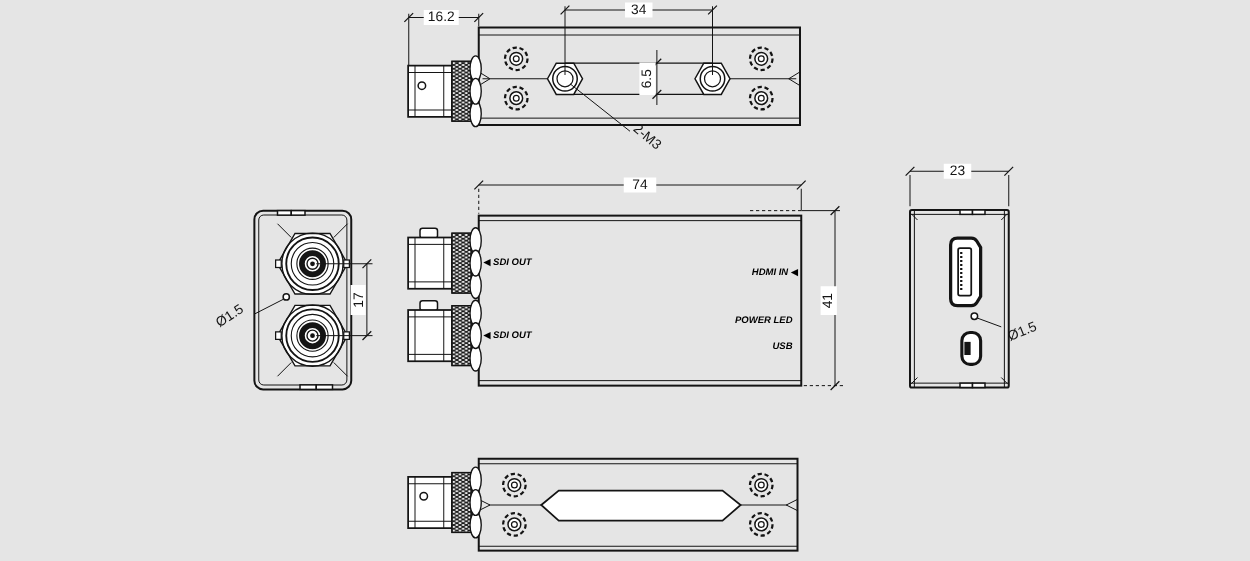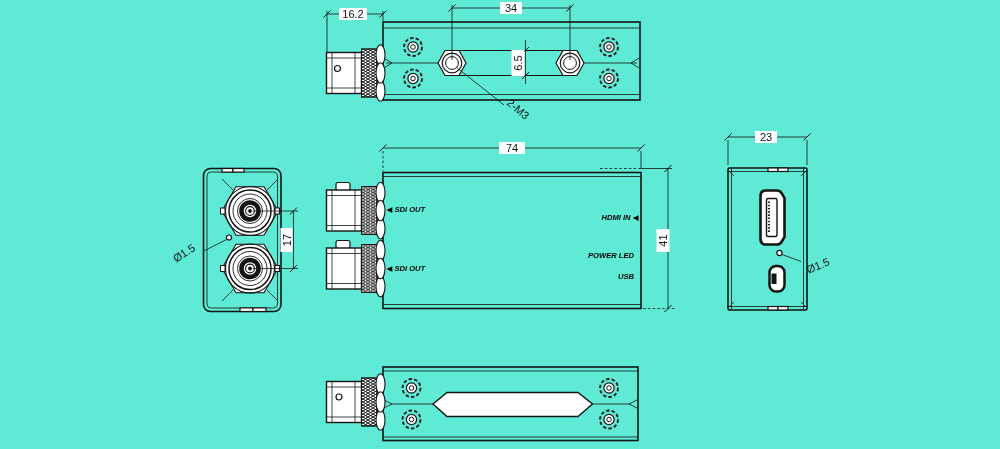--- a/index.html
+++ b/index.html
@@ -1,16 +1,16 @@
 <!DOCTYPE html>
 <html><head>
 <meta charset="utf-8">
 <style>
   html,body{margin:0;padding:0;background:#fff;}
-  .stage{position:relative;width:1000px;height:449px;background:#5eead4;overflow:hidden;
+  .stage{position:relative;width:1000px;height:449px;background:#e5e5e5;overflow:hidden;
          font-family:"Liberation Sans",sans-serif;}
   svg{display:block;}
   .s0{stroke:#141414;stroke-width:.8;fill:none;}
   .s1{stroke:#141414;stroke-width:1.1;fill:none;}
   .s2{stroke:#141414;stroke-width:1.6;fill:none;}
   .sw{stroke:#141414;stroke-width:1.2;fill:#fff;}
   .swh{stroke:#141414;stroke-width:1.4;fill:#fff;}
   .dim{stroke:#141414;stroke-width:.8;fill:none;}
   .dimd{stroke:#141414;stroke-width:.8;fill:none;stroke-dasharray:2.6 2.2;}
   .tick{stroke:#141414;stroke-width:1;}

